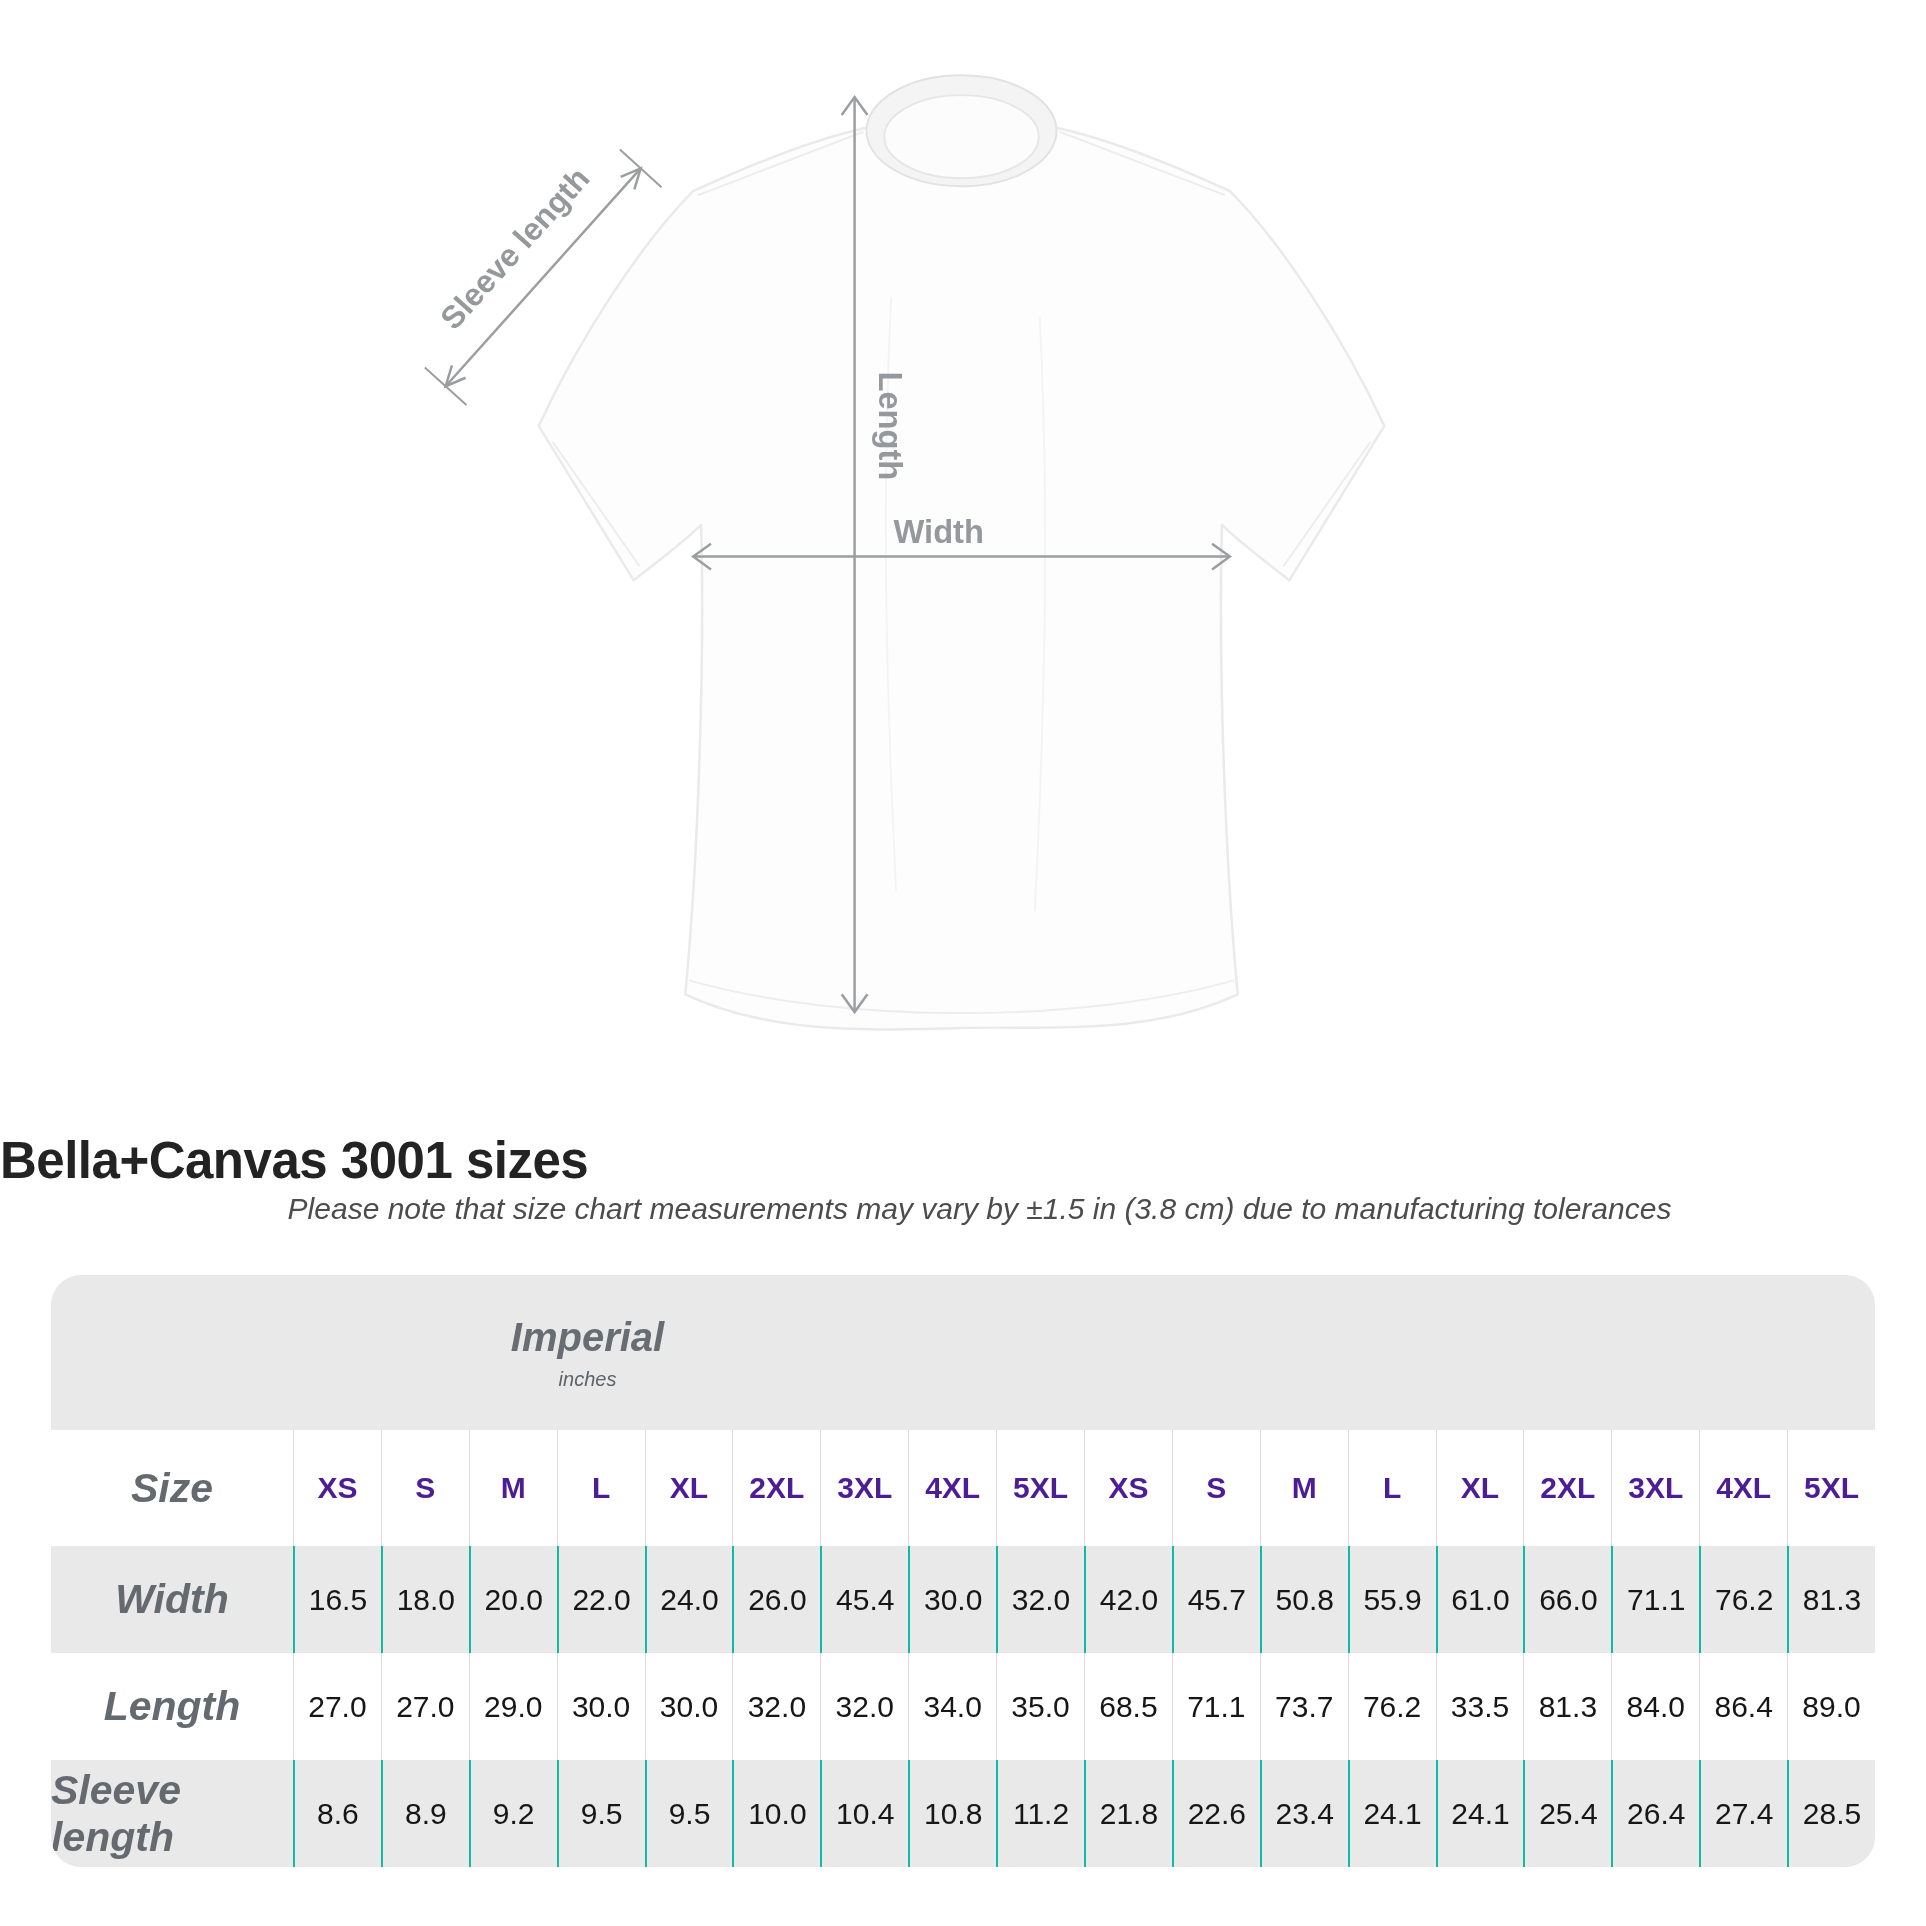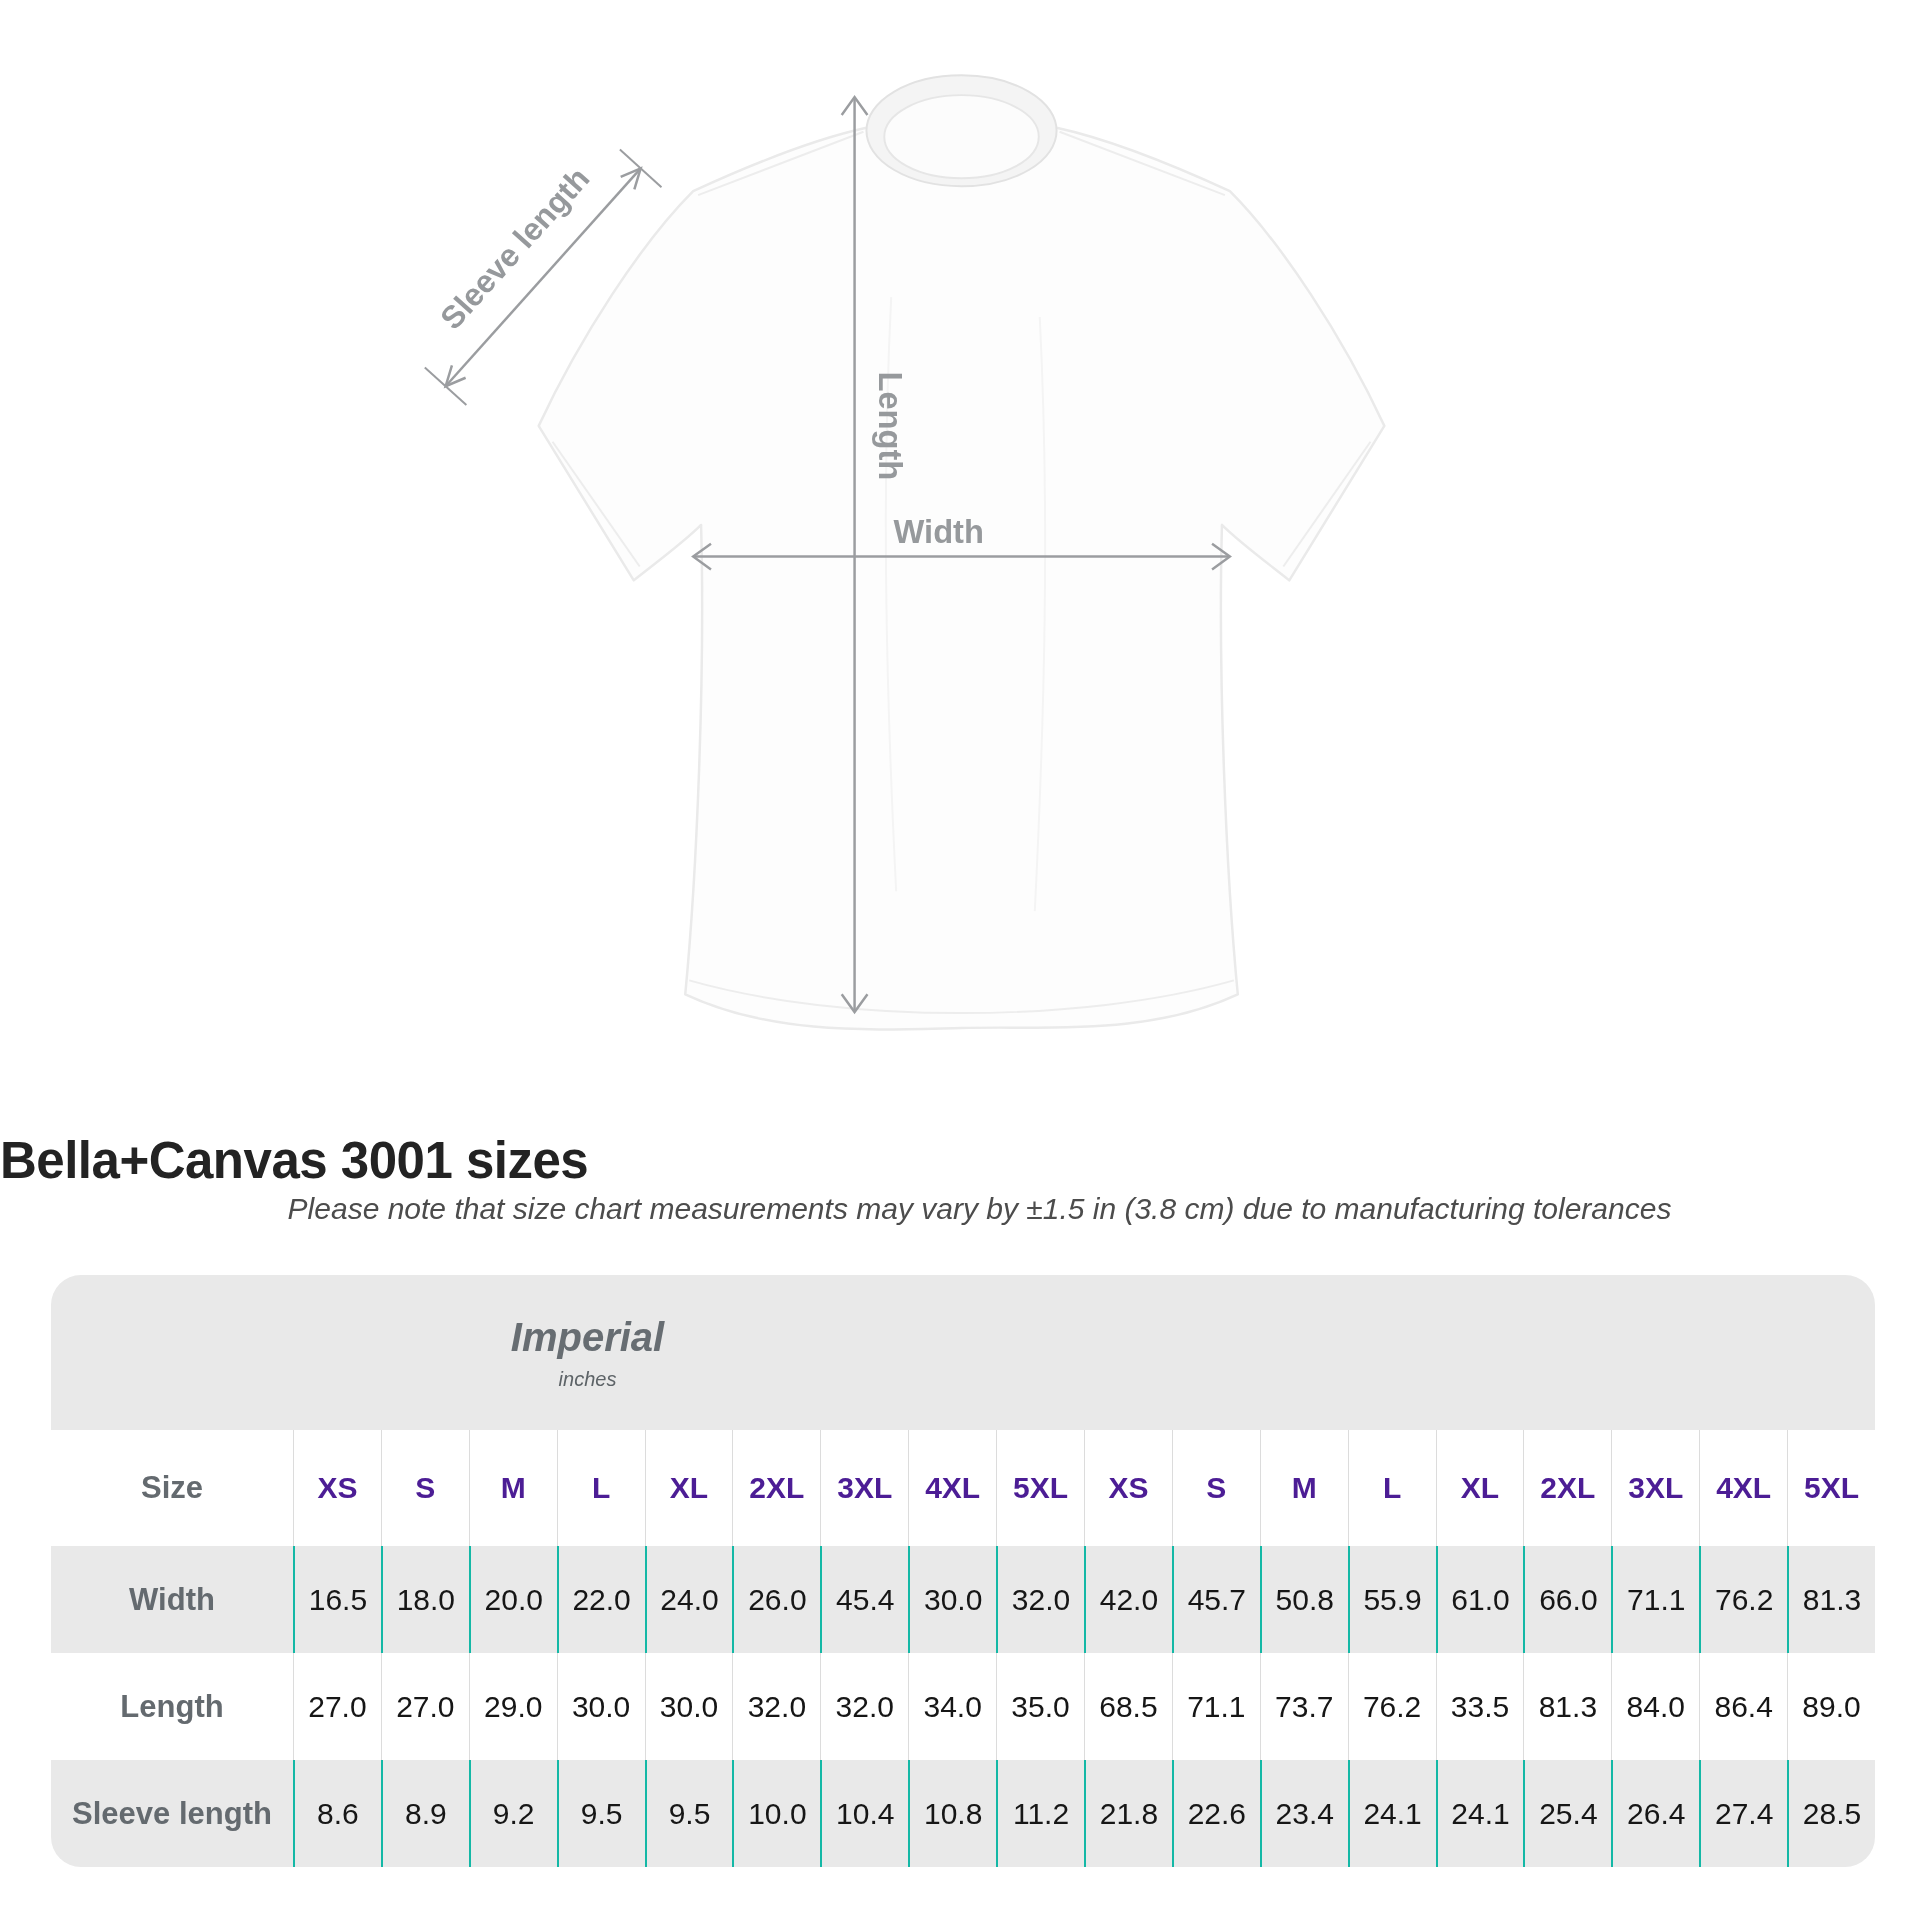--- a/index.html
+++ b/index.html
@@ -32,21 +32,21 @@
   .trow{display:grid;grid-template-columns:242px repeat(18,1fr);height:107px;}
   .head-row{height:116px;}
   .row-white{background:#ffffff;}
   .row-gray{background:#e9e9e9;}
   .cell{
     display:flex;align-items:center;justify-content:center;
     box-sizing:border-box;overflow:hidden;
   }
   .row-white > .cell:not(:first-child){border-left:1px solid #dcdcdc;}
   .row-gray  > .cell:not(:first-child){border-left:2px solid #14b8a6;}
-  .cell.lab{font-size:31px;font-weight:bold;color:#646a6f;}
+  .cell.lab{font-size:41px;font-weight:bold;color:#646a6f;font-style:italic;}
   .cell.head{font-size:30px;font-weight:bold;color:#4c1d95;}
   .cell.val{font-size:30px;color:#161616;}
   
   .ann-label{font-family:"Liberation Sans", sans-serif;font-weight:bold;fill:#96999c;}
 </style>
 </head>
 <body>
 
 <div id="page">
 

